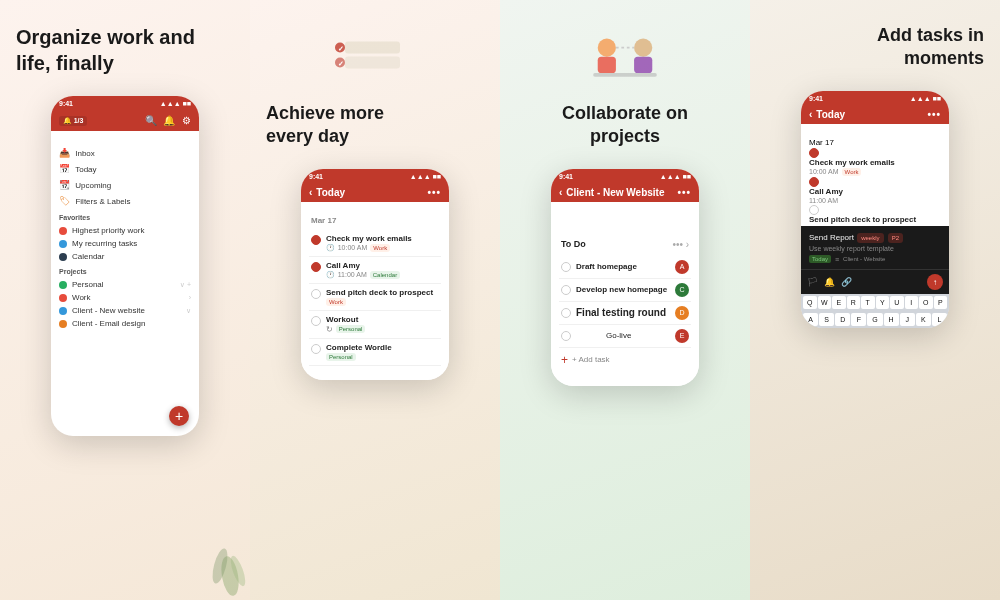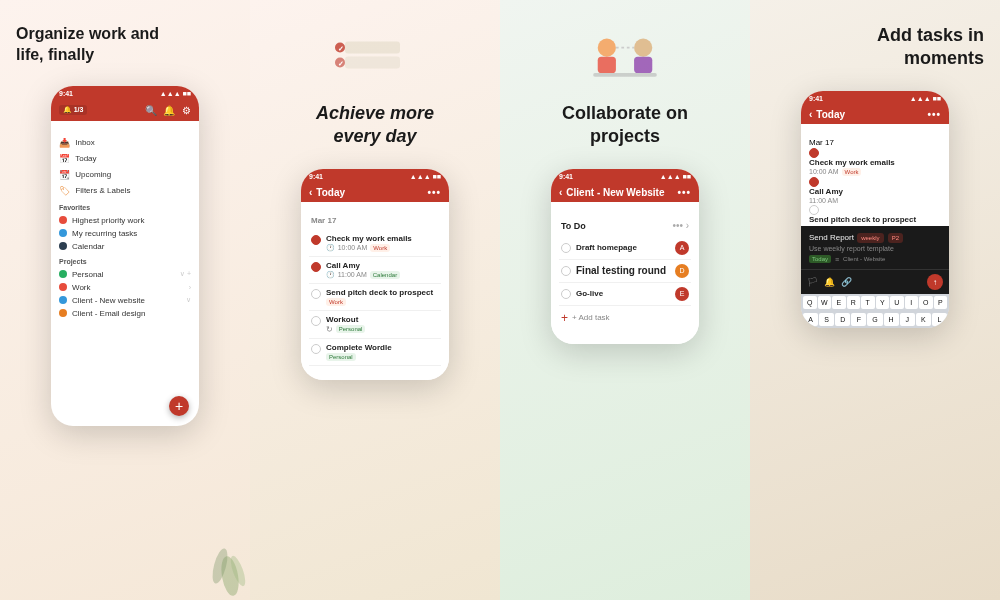--- a/index.html
+++ b/index.html
@@ -32,21 +32,21 @@
       font-size: 18px;
       font-weight: 700;
       color: #1a1a1a;
       text-align: left;
       width: 100%;
       line-height: 1.3;
       margin-bottom: 12px;
     }
 
     .panel-1 .panel-headline {
-      font-size: 16px;
+      font-size: 20px;
       margin-bottom: 16px;
     }
 
     .phone-mockup {
       width: 155px;
       border-radius: 22px;
       overflow: hidden;
       box-shadow: 0 8px 32px rgba(0,0,0,0.18);
       background: #fff;
       position: relative;
@@ -203,24 +203,25 @@
     }
 
     .task-badge.personal {
       background: #e8f4ea;
       color: #2d7a3a;
     }
 
     
     .p3-phone .section-header {
       display: flex;
-      align-items: flex-end;
+      align-items: center;
       justify-content: space-between;
       padding: 4px 2px;
       margin-bottom: 2px;
+      margin-top: 19px;
     }
 
     .p3-phone .section-name {
       font-size: 9px;
       font-weight: 700;
       color: #222;
     }
 
     .p3-phone .collab-task {
       display: flex;
@@ -444,21 +445,21 @@
     <svg width="100" height="65" viewBox="0 0 100 65">
 
       <rect x="20" y="15" width="55" height="12" rx="3" fill="#e8e0d0" opacity="0.8"></rect>
       <rect x="20" y="30" width="55" height="12" rx="3" fill="#e8e0d0" opacity="0.6"></rect>
       <circle cx="15" cy="21" r="5" fill="#c0392b" opacity="0.8"></circle>
       <text x="13" y="24" font-size="7" fill="white" font-weight="bold">✓</text>
       <circle cx="15" cy="36" r="5" fill="#c0392b" opacity="0.6"></circle>
       <text x="13" y="39" font-size="7" fill="white" font-weight="bold">✓</text>
     </svg>
   </div>
-  <div class="panel-headline" style="white-space:pre-line;text-align:center;font-style:italic;">Achieve more
+  <div class="panel-headline" style="white-space:pre-line;text-align:left;">Achieve more
 every day</div>
 
   <div class="phone-mockup p2-phone" style="margin-top:8px; width:148px;">
     <div class="phone-status-bar">
       <span>9:41</span>
       <span>▲▲▲ ■■</span>
     </div>
     <div class="phone-toolbar">
       <span class="back">‹</span>
       <span class="title">Today</span>
@@ -554,26 +555,31 @@
         <span class="section-name">To Do</span>
         <span style="color:#aaa; font-size:10px;">•••  ›</span>
       </div>
       <div class="collab-task">
         <div class="task-circle"></div>
         <span style="font-size:8px; font-weight:600; color:#222;">Draft homepage</span>
         <div class="avatar-circle">A</div>
       </div>
       <div class="collab-task">
         <div class="task-circle"></div>
+        <span style="font-size:8px; font-weight:600; color:#222;">Develop new homepage</span>
+        <div class="avatar-circle green">C</div>
+      </div>
+      <div class="collab-task">
+        <div class="task-circle"></div>
         <span style="font-size:10px; font-weight:600; color:#222;">Final testing round</span>
         <div class="avatar-circle orange">D</div>
       </div>
       <div class="collab-task">
         <div class="task-circle"></div>
-        <span style="font-size:8px; font-weight:700; color:#222;">Go-live</span>
+        <span style="font-size:8px; font-weight:400; color:#222;margin-left:30px;">Go-live</span>
         <div class="avatar-circle">E</div>
       </div>
       <div class="add-task-btn">
         <span style="color:#c0392b; font-size:12px; font-weight:300;">+</span>
         <span>+ Add task</span>
       </div>
     </div>
   </div>
 </div>
 

